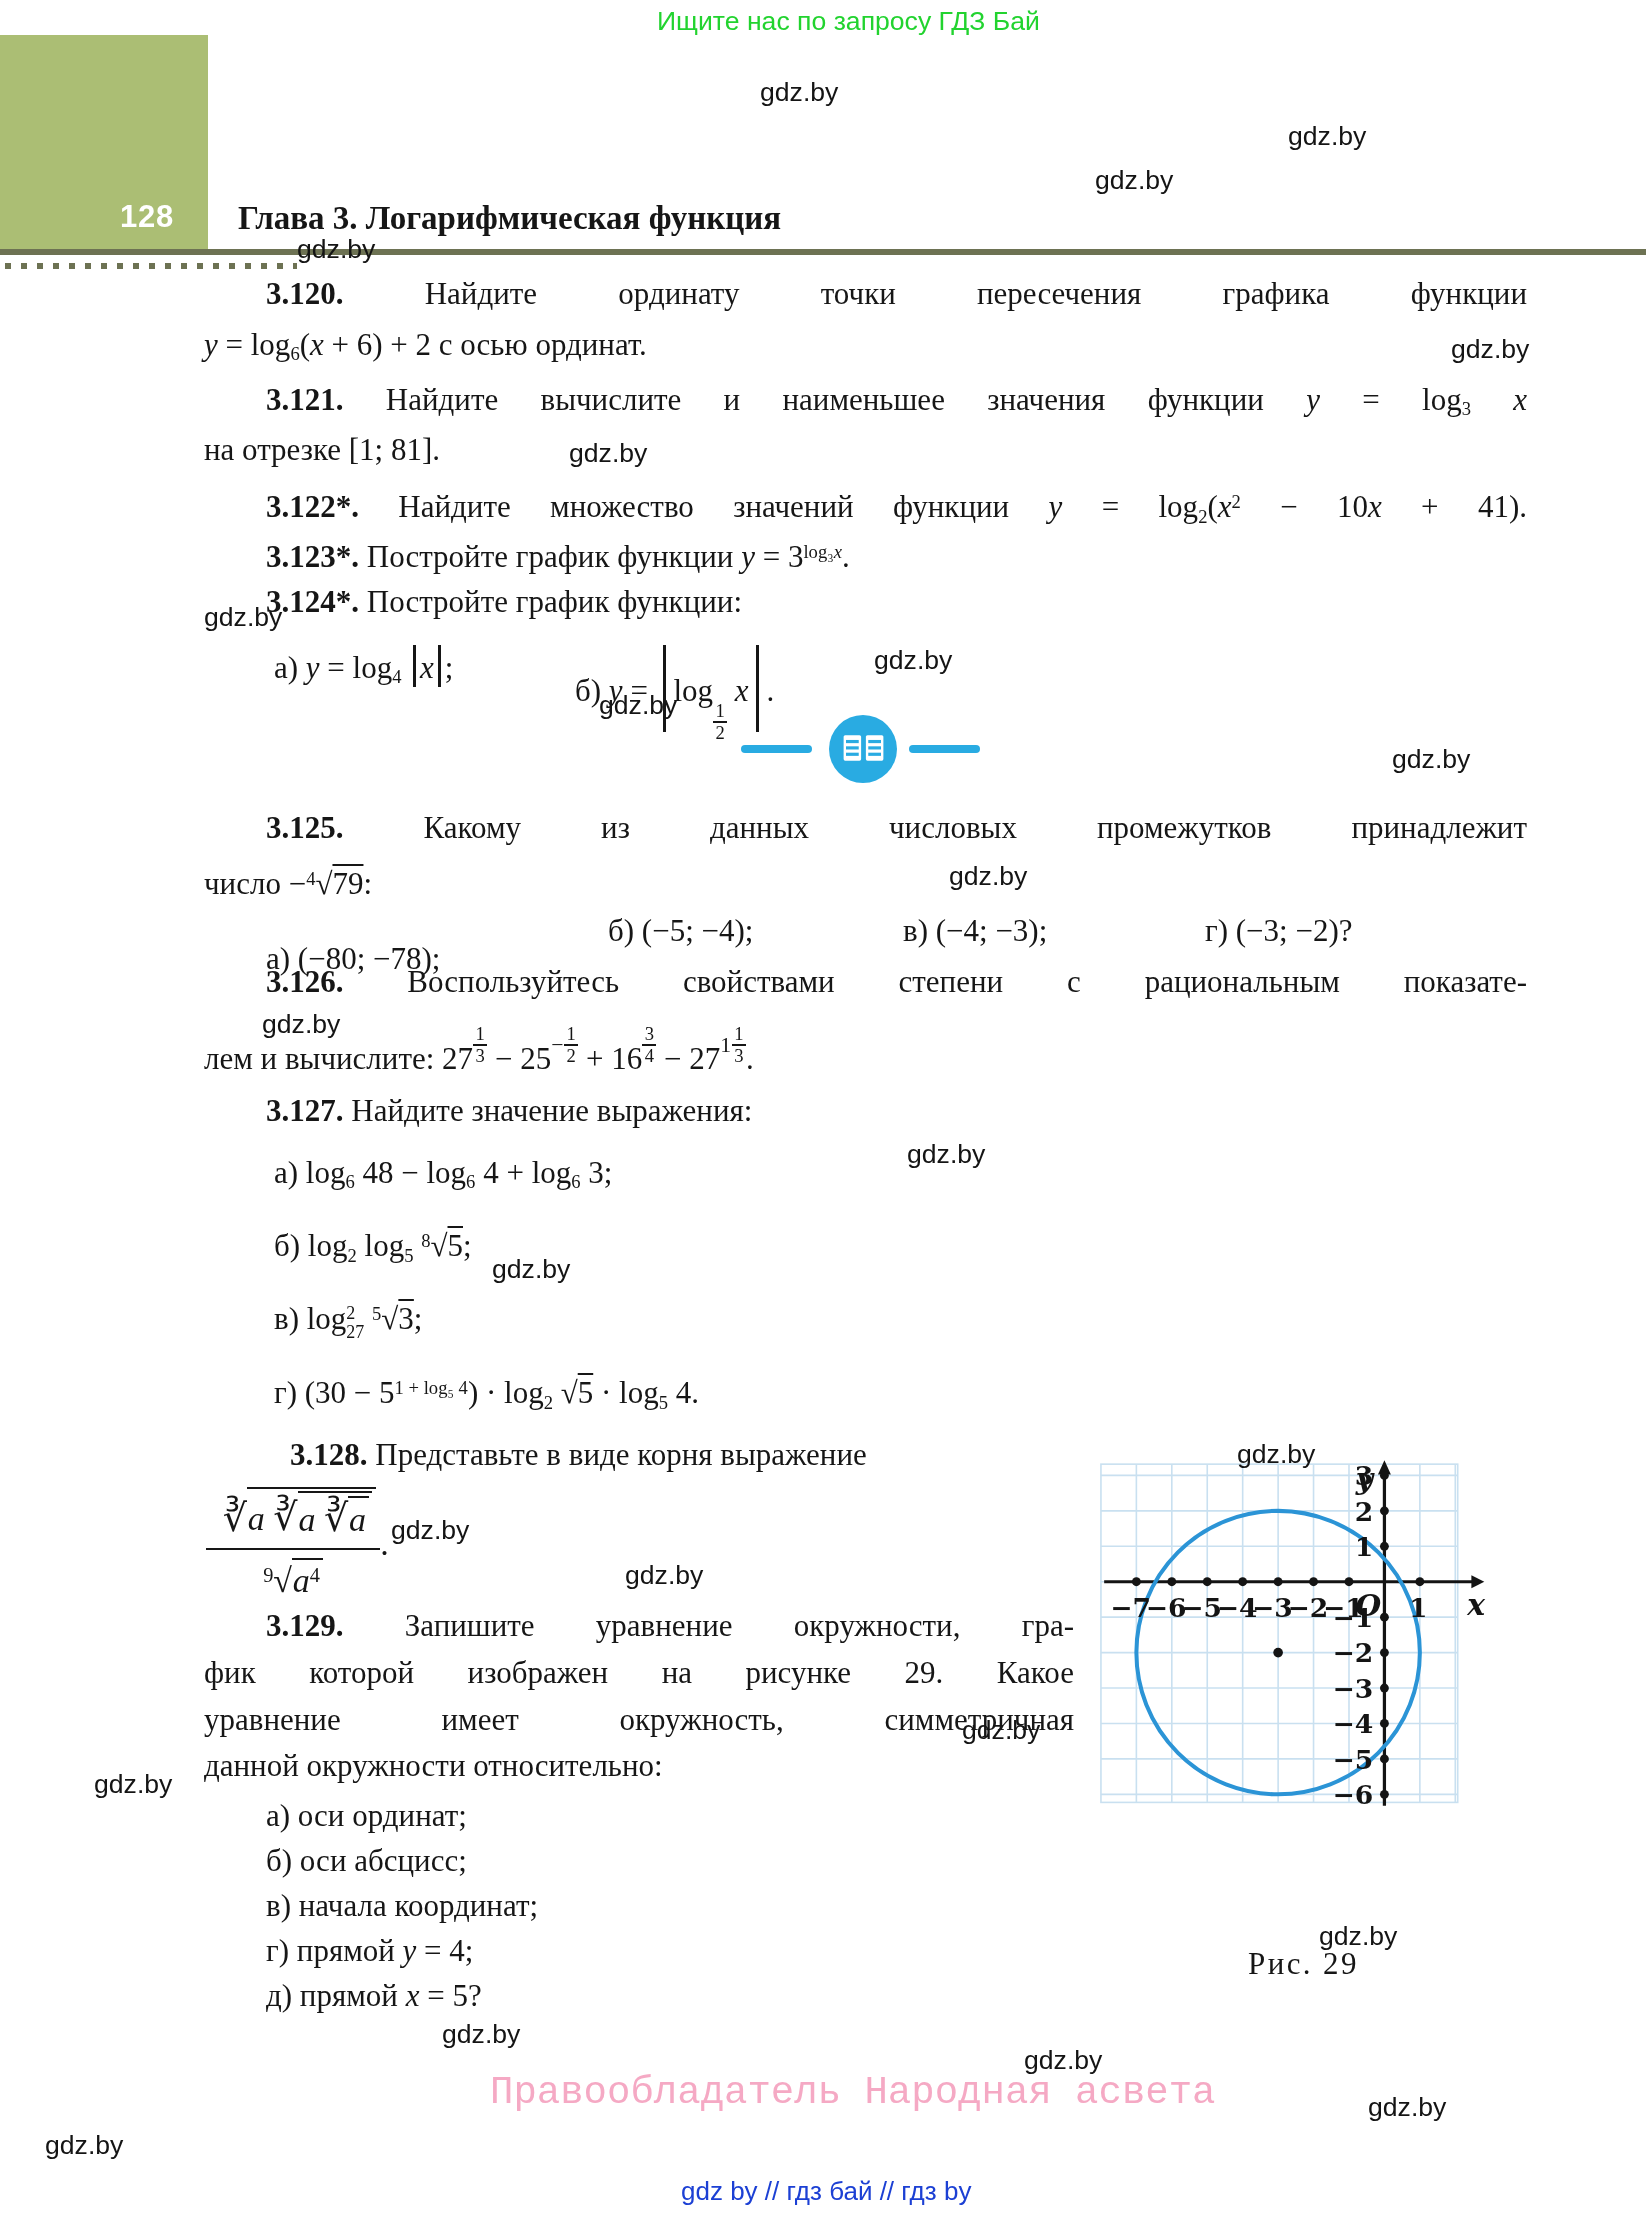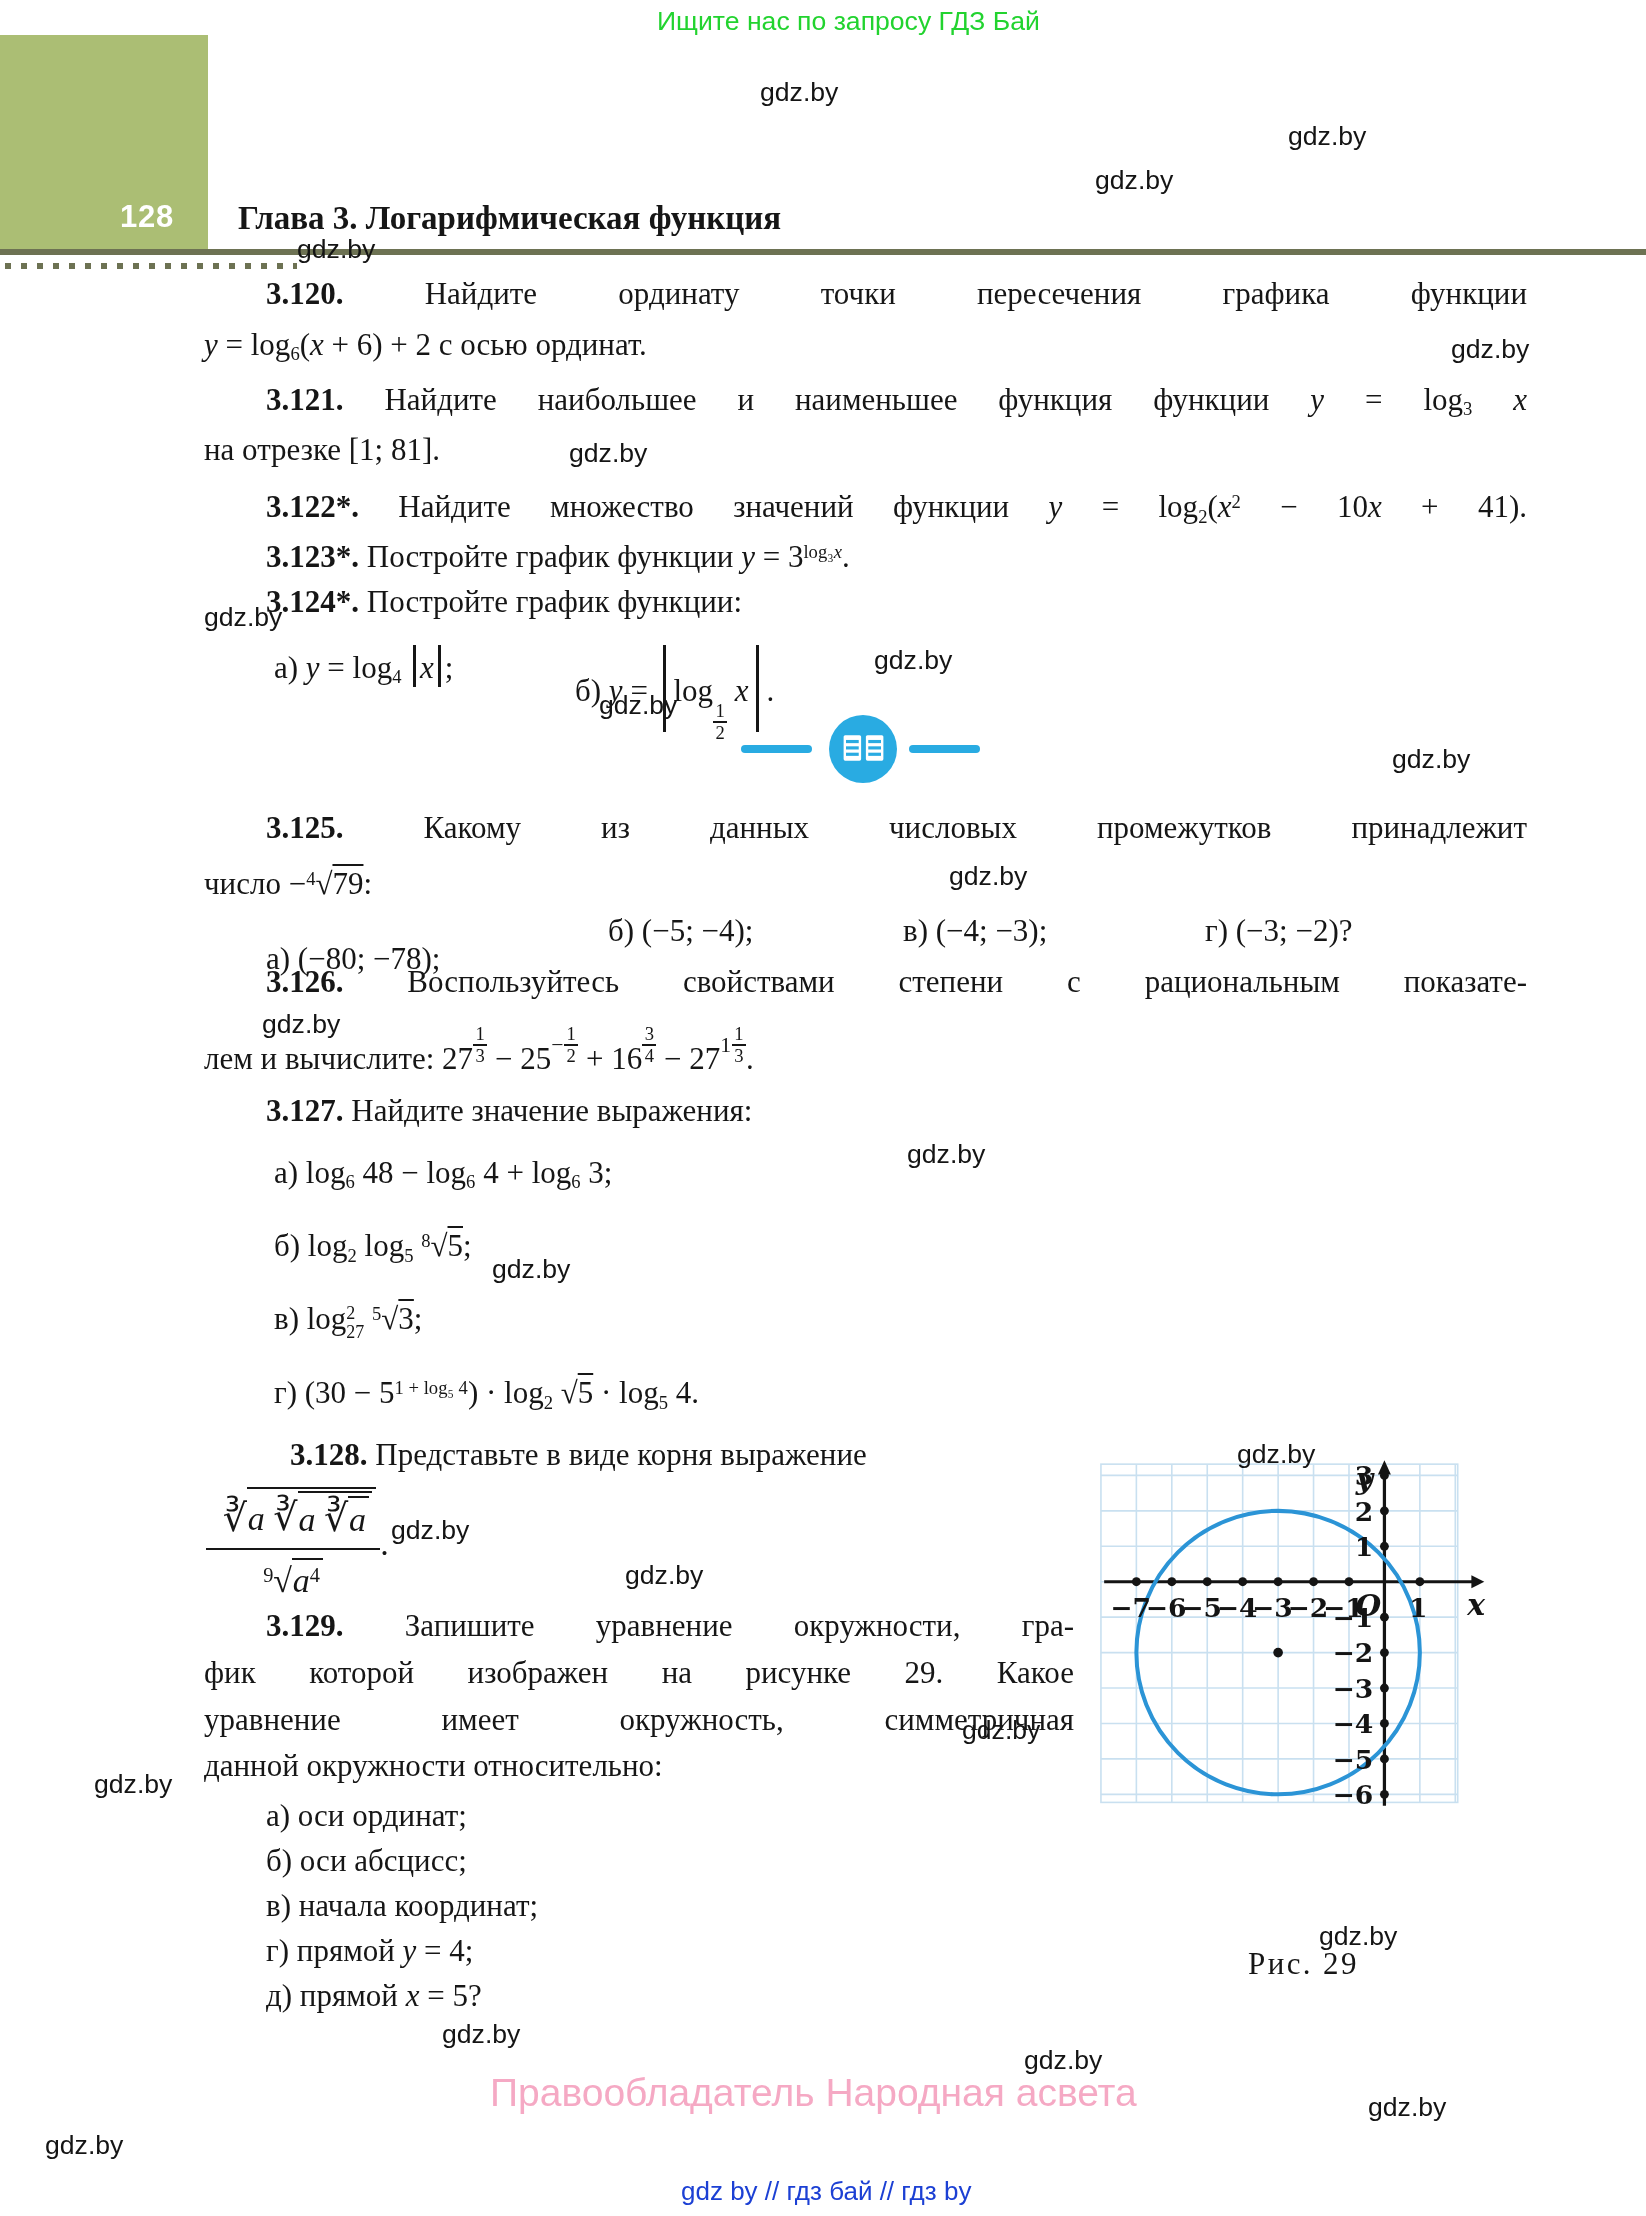--- a/index.html
+++ b/index.html
@@ -45,42 +45,42 @@
   .bigfrac{display:inline-block;text-align:center;font-size:34px;vertical-align:middle;}
   .bigfrac .num{display:block;padding:0 4.8px 8px;margin-left:12px;}
   .bigfrac .den{display:block;border-top:2.8px solid var(--ink);padding:8px 9.7px 0;}
   .vin{display:inline-block;border-top:2.4px solid var(--ink);padding:2.4px 3.2px 0 0.8px;}
   .rt{font-size:1.12em;}
   .fracdot{font-size:34px;vertical-align:middle;}
   .figwrap{position:absolute;left:1080px;top:1447px;width:451px;height:379px;}
   svg text{font-family:"DejaVu Serif",serif;font-size:33px;font-weight:600;fill:#141414;}
   svg text.axl{font-style:italic;font-weight:700;font-size:37px;}
   .figcaption{position:absolute;left:1248px;top:1946px;font-size:31px;letter-spacing:2.4px;white-space:nowrap;}
-  .pinkfooter{position:absolute;left:490px;top:2071px;font-family:Liberation Sans, sans-serif;
+  .pinkfooter{position:absolute;left:490px;top:2071px;font-family:Liberation Mono, monospace;
         font-size:39px;color:var(--footer-pink);white-space:nowrap;}
   .bluelinks{position:absolute;left:681px;top:2176px;font-family:"Liberation Sans",sans-serif;
         font-size:26px;color:var(--footer-link-blue);white-space:nowrap;}
 </style>
 </head>
 <body>
 
 <div class="banner">Ищите нас по запросу ГДЗ Бай</div>
 
 <div class="sidebar">
   <div class="pagenum">128</div>
 </div>
 
 <div class="chapter">Глава 3. Логарифмическая функция</div>
 <div class="rule"></div>
 <div class="dots"></div>
 
 <div class="line just" style="left:266px;top:274px;width:1261px;"><span class="b">3.120.</span><span> Найдите ординату точки пересечения графика функции</span></div>
 <div class="line" style="left:204px;top:325px;"><span class="i">y</span><span> = log</span><span class="subk">6</span><span>(</span><span class="i">x</span><span> + 6) + 2 с осью ординат.</span></div>
 
-<div class="line just" style="left:266px;top:380px;width:1261px;"><span class="b">3.121.</span><span> Найдите наибольшее и наименьшее функция функции </span><span class="i">y</span><span> = log</span><span class="subk">3</span><span> </span><span class="i">x</span></div>
+<div class="line just" style="left:266px;top:380px;width:1261px;"><span class="b">3.121.</span><span> Найдите вычислите и наименьшее значения функции </span><span class="i">y</span><span> = log</span><span class="subk">3</span><span> </span><span class="i">x</span></div>
 <div class="line" style="left:204px;top:430px;"><span>на отрезке [1; 81].</span></div>
 
 <div class="line just" style="left:266px;top:482px;width:1261px;"><span class="b">3.122*.</span><span> Найдите множество значений функции </span><span class="i">y</span><span> = log</span><span class="subk">2</span><span>(</span><span class="i">x</span><span class="supk">2</span><span> − 10</span><span class="i">x</span><span> + 41).</span></div>
 <div class="line" style="left:266px;top:532px;"><span class="b">3.123*.</span><span> Постройте график функции  </span><span class="i">y</span><span> = 3</span><span class="supk">log₃</span><span class="supk i">x</span><span>.</span></div>
 <div class="line" style="left:266px;top:582px;"><span class="b">3.124*.</span><span> Постройте график функции:</span></div>
 
 <div class="line" style="left:274px;top:645px;"><span>а) </span><span class="i">y</span><span> = log</span><span class="subk">4</span><span> </span><span class="bark"></span><span class="i">x</span><span class="bark"></span><span>;</span></div>
 <div class="line" style="left:575px;top:645px;"><span>б) </span><span class="i">y</span><span> = </span><span class="bigbark"></span><span>log</span><span class="fwrap-dn"><span class="fx"><span class="fn">1</span><span class="fd">2</span></span></span><span> </span><span class="i">x</span><span class="bigbark"></span><span>.</span></div>
 
 <div>

